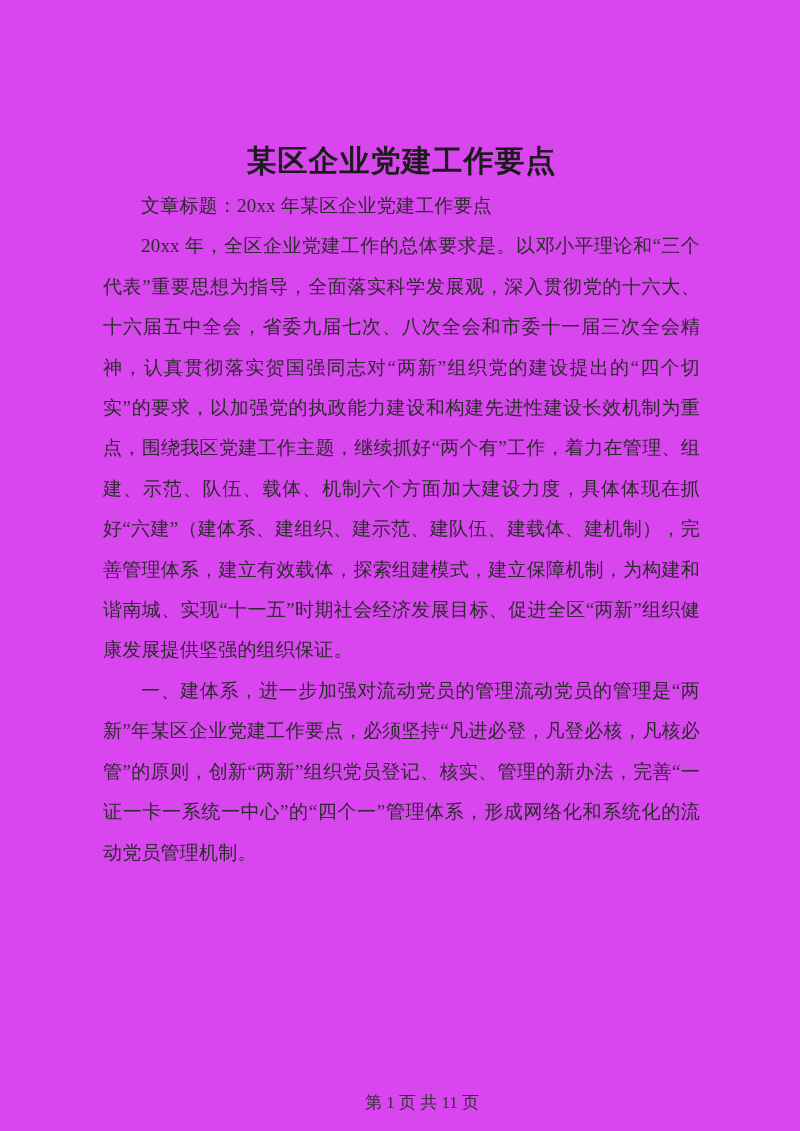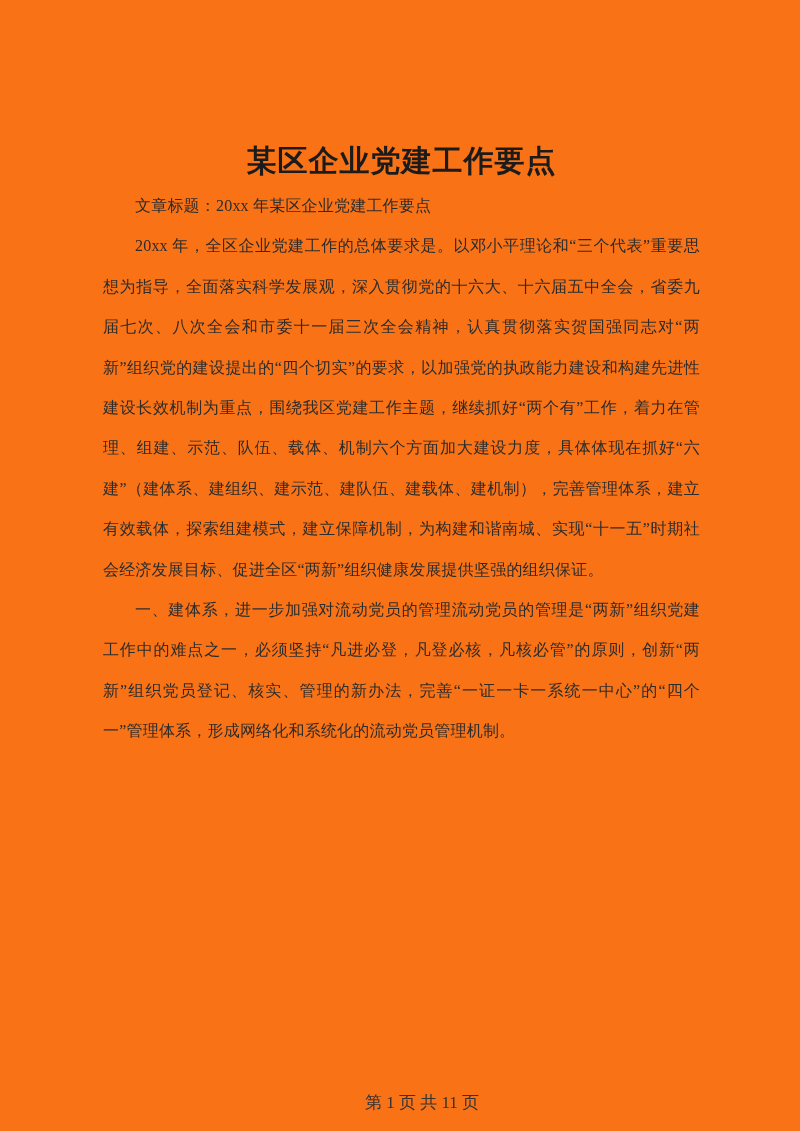--- a/index.html
+++ b/index.html
@@ -4,42 +4,42 @@
 <style>
   html, body {
     margin: 0;
     padding: 0;
     background: #ffffff;
   }
   .page {
     position: relative;
     width: 800px;
     height: 1131px;
-    background: #f97316;
+    background: #d946ef;
     overflow: hidden;
     font-family: "Liberation Serif", "DejaVu Serif", serif;
   }
   .content {
     position: absolute;
     left: 103px;
     top: 136px;
     width: 597px;
   }
   .doc-title {
     margin: 0;
     font-size: 30px;
     font-weight: bold;
     line-height: 50px;
     text-align: center;
     letter-spacing: 1px;
     color: #1b1b1b;
   }
   .para {
     margin: 0;
-    font-size: 16px;
+    font-size: 19px;
     line-height: 40.4px;
     color: #2c2c2c;
     text-align: justify;
     text-indent: 2em;
     letter-spacing: 0.2px;
   }
   .footer {
     position: absolute;
     left: 0;
     top: 1092px;
@@ -52,16 +52,16 @@
   }
 </style>
 </head>
 <body>
 
 <div class="page">
   <div class="content">
     <h1 class="doc-title">某区企业党建工作要点</h1>
     <p class="para">文章标题：20xx 年某区企业党建工作要点</p>
     <p class="para">20xx 年，全区企业党建工作的总体要求是。以邓小平理论和“三个代表”重要思想为指导，全面落实科学发展观，深入贯彻党的十六大、十六届五中全会，省委九届七次、八次全会和市委十一届三次全会精神，认真贯彻落实贺国强同志对“两新”组织党的建设提出的“四个切实”的要求，以加强党的执政能力建设和构建先进性建设长效机制为重点，围绕我区党建工作主题，继续抓好“两个有”工作，着力在管理、组建、示范、队伍、载体、机制六个方面加大建设力度，具体体现在抓好“六建”（建体系、建组织、建示范、建队伍、建载体、建机制），完善管理体系，建立有效载体，探索组建模式，建立保障机制，为构建和谐南城、实现“十一五”时期社会经济发展目标、促进全区“两新”组织健康发展提供坚强的组织保证。</p>
-    <p class="para">一、建体系，进一步加强对流动党员的管理流动党员的管理是“两新”组织党建工作中的难点之一，必须坚持“凡进必登，凡登必核，凡核必管”的原则，创新“两新”组织党员登记、核实、管理的新办法，完善“一证一卡一系统一中心”的“四个一”管理体系，形成网络化和系统化的流动党员管理机制。</p>
+    <p class="para">一、建体系，进一步加强对流动党员的管理流动党员的管理是“两新”年某区企业党建工作要点，必须坚持“凡进必登，凡登必核，凡核必管”的原则，创新“两新”组织党员登记、核实、管理的新办法，完善“一证一卡一系统一中心”的“四个一”管理体系，形成网络化和系统化的流动党员管理机制。</p>
   </div>
   <div class="footer">第 1 页 共 11 页</div>
 </div>
 
 </body></html>

